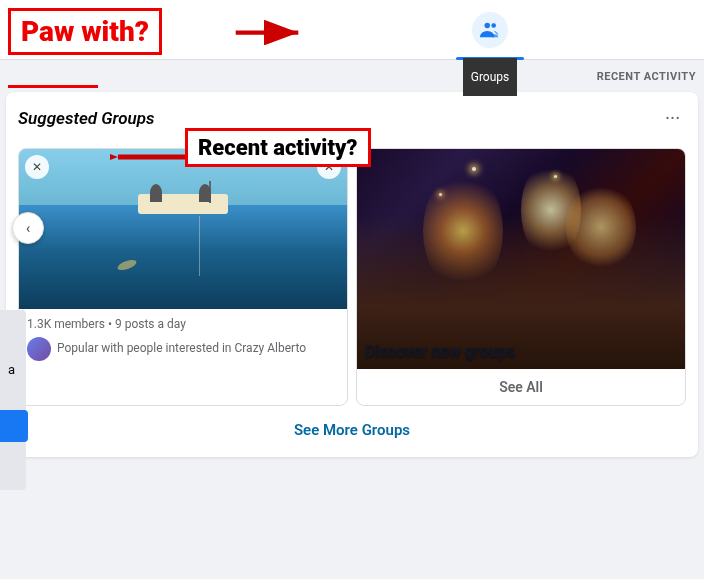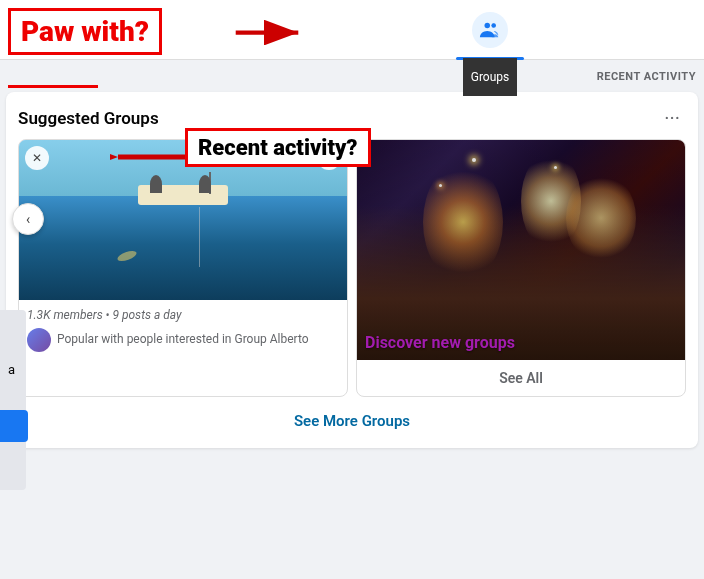--- a/index.html
+++ b/index.html
@@ -140,21 +140,22 @@
       border-radius: 8px;
       margin: 0 6px;
       padding: 12px;
       box-shadow: 0 1px 3px rgba(0,0,0,0.1);
     }
 
     .card-header {
       display: flex;
       align-items: center;
       justify-content: space-between;
-      margin-bottom: 7px;
+      margin-bottom: 16px;
+      font-style: italic;
     }
 
     .card-title {
       font-size: 17px;
       font-weight: 600;
       color: #050505;
     }
 
     .three-dots {
       color: #65676b;
@@ -244,21 +245,20 @@
       font-size: 14px;
       font-weight: 700;
       color: #050505;
       margin-bottom: 2px;
     }
 
     .group-meta {
       font-size: 12px;
       color: #65676b;
       margin-bottom: 6px;
-      font-style: italic;
     }
 
     .group-popular {
       display: flex;
       align-items: center;
       gap: 6px;
       margin-bottom: 8px;
     }
 
     .group-avatar {
@@ -318,21 +318,21 @@
       position: absolute;
       top: 0;
       left: 0;
     }
 
     .discover-title-overlay {
       position: absolute;
       bottom: 8px;
       left: 8px;
       right: 8px;
-      color: #a21caf;
+      color: #0f172a;
       font-size: 16px;
       font-weight: 700;
       text-shadow: 0 1px 2px rgba(0,0,0,0.5);
     }
 
     .discover-footer {
       padding: 10px 8px;
       text-align: center;
     }
 
@@ -493,21 +493,21 @@
 
           <div class="close-btn-left">✕</div>
           <div class="close-btn">✕</div>
         </div>
         <div class="group-card-body">
           <div class="group-meta">1.3K members • 9 posts a day</div>
           <div class="group-popular">
             <div class="group-avatar">
               <div class="group-avatar-img"></div>
             </div>
-            <div class="group-popular-text">Popular with people interested in Group Alberto</div>
+            <div class="group-popular-text">Popular with people interested in Crazy Alberto</div>
           </div>
         </div>
       </div>
 
       <div class="discover-card">
         <div class="discover-image">
 
           <div class="sparkle-image">
 
             <div style="position:absolute;bottom:0;left:0;right:0;height:70%;background:linear-gradient(to top,#3d2010 0%, #5a3020 40%, transparent 100%);"></div>

